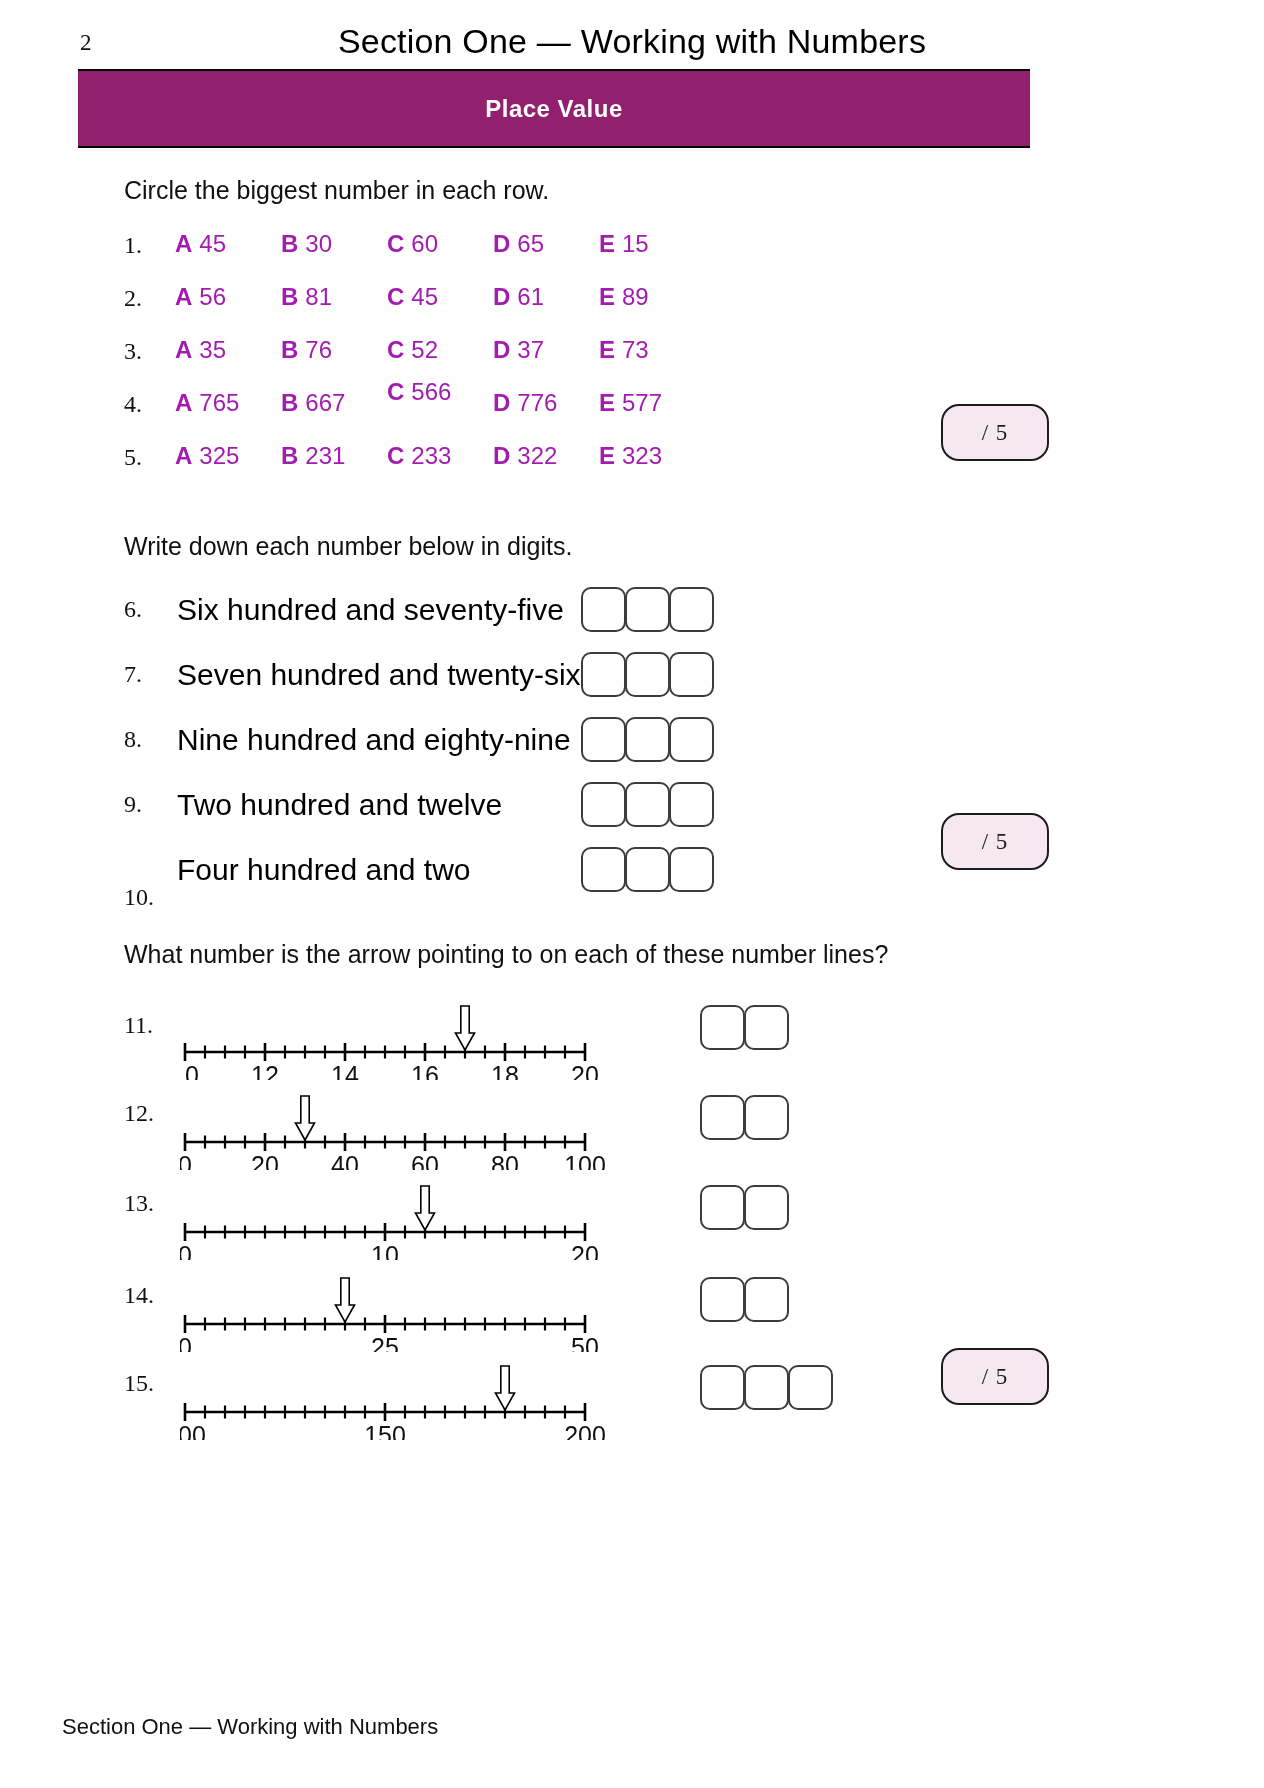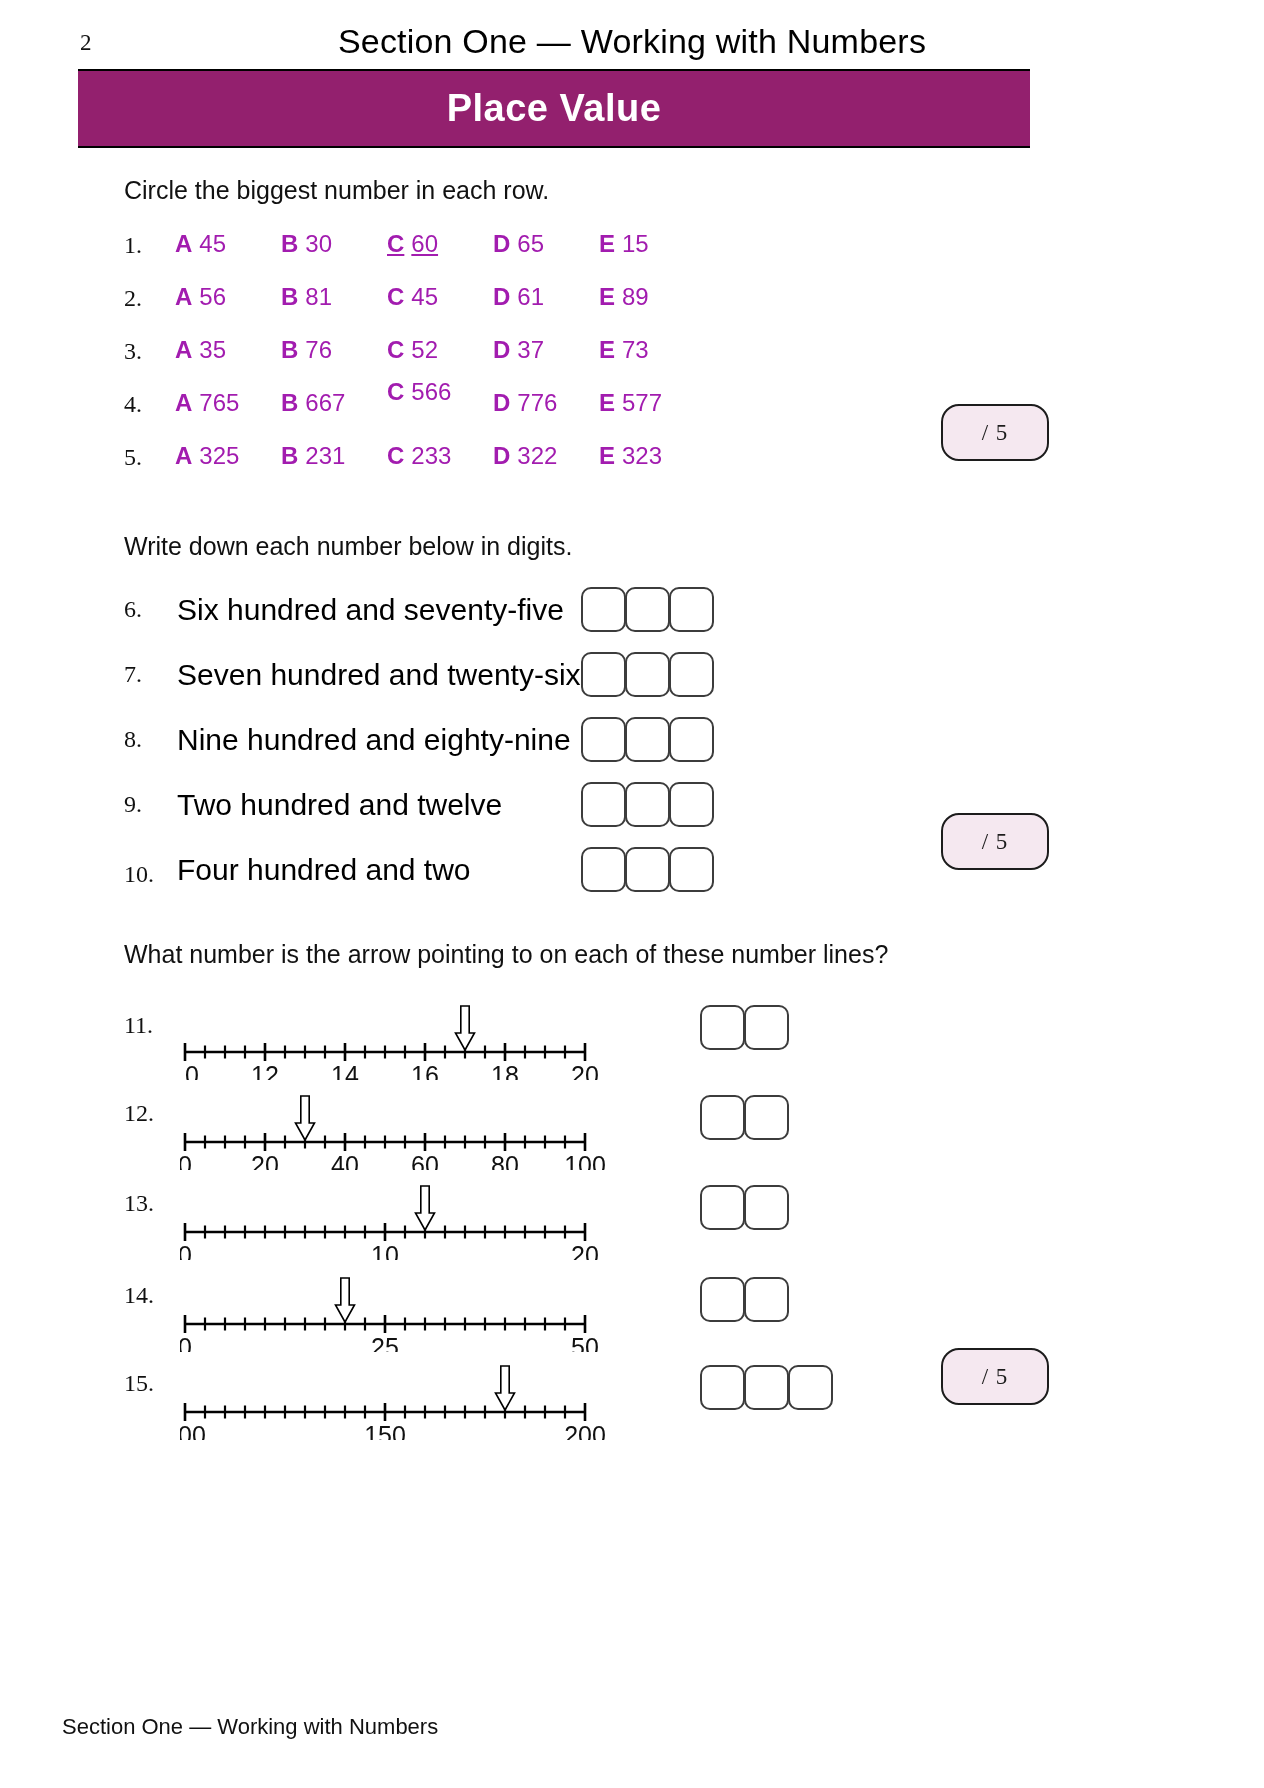--- a/index.html
+++ b/index.html
@@ -47,21 +47,21 @@
     background: #93206e;
     border-top: 2px solid #000;
     border-bottom: 2px solid #000;
     box-sizing: border-box;
     display: flex;
     align-items: center;
     justify-content: center;
   }
   .title-banner-text {
     color: #ffffff;
-    font-size: 38px;
+    font-size: 24px;
     font-weight: bold;
     letter-spacing: .5px;
   }
 
   
   .instruction {
     position: absolute;
     font-size: 25px;
     color: #111;
   }
@@ -140,21 +140,21 @@
 
 <div class="title-banner">
   <div class="title-banner-text">Place Value</div>
 </div>
 
 <div class="instruction" style="left:124px; top:176px;">Circle the biggest number in each row.</div>
 <div id="s1rows">
     <div class="qnum" style="left: 124px; top: 232px;">1.</div>
     <div class="mcopt" style="left: 175px; top: 230px;"><b>A</b><span>45</span></div>
     <div class="mcopt" style="left: 281px; top: 230px;"><b>B</b><span>30</span></div>
-    <div class="mcopt" style="left: 387px; top: 230px; text-decoration: underline;"><b>C</b><span>60</span></div>
+    <div class="mcopt" style="left: 387px; top: 230px;"><b>C</b><span>60</span></div>
     <div class="mcopt" style="left: 493px; top: 230px; text-align: right;"><b>D</b><span>65</span></div>
     <div class="mcopt" style="left: 599px; top: 230px;"><b>E</b><span>15</span></div>
     <div class="qnum" style="left: 124px; top: 285px;">2.</div>
     <div class="mcopt" style="left: 175px; top: 283px;"><b>A</b><span>56</span></div>
     <div class="mcopt" style="left: 281px; top: 283px;"><b>B</b><span>81</span></div>
     <div class="mcopt" style="left: 387px; top: 283px;"><b>C</b><span>45</span></div>
     <div class="mcopt" style="left: 493px; top: 283px;"><b>D</b><span>61</span></div>
     <div class="mcopt" style="left: 599px; top: 283px;"><b>E</b><span>89</span></div>
     <div class="qnum" style="left: 124px; top: 338px;">3.</div>
     <div class="mcopt" style="left: 175px; top: 336px;"><b>A</b><span>35</span></div>
@@ -202,21 +202,21 @@
       <div class="ansbox"></div>
       <div class="ansbox"></div>
     </div>
     <div class="qnum" style="left: 124px; top: 791px;">9.</div>
     <div class="qtext" style="left: 177px; top: 788px;">Two hundred and twelve</div>
     <div class="boxrow" style="left: 581px; top: 782px;">
       <div class="ansbox"></div>
       <div class="ansbox"></div>
       <div class="ansbox"></div>
     </div>
-    <div class="qnum" style="left: 124px; top: 861px; text-align: center;">10.</div>
+    <div class="qnum" style="left: 124px; top: 884px; text-align: center;">10.</div>
     <div class="qtext" style="left: 177px; top: 853px;">Four hundred and two</div>
     <div class="boxrow" style="left: 581px; top: 847px;">
       <div class="ansbox"></div>
       <div class="ansbox"></div>
       <div class="ansbox"></div>
     </div>
   </div>
 <div class="scorebox" style="left:941px; top:813px;">
   <span class="scorebox-text">/ 5</span>
 </div>

